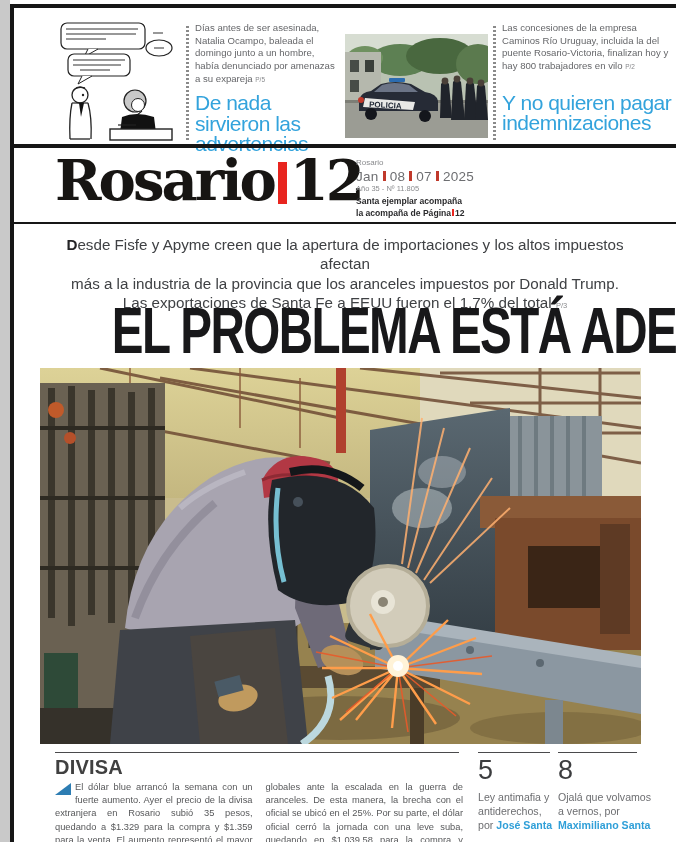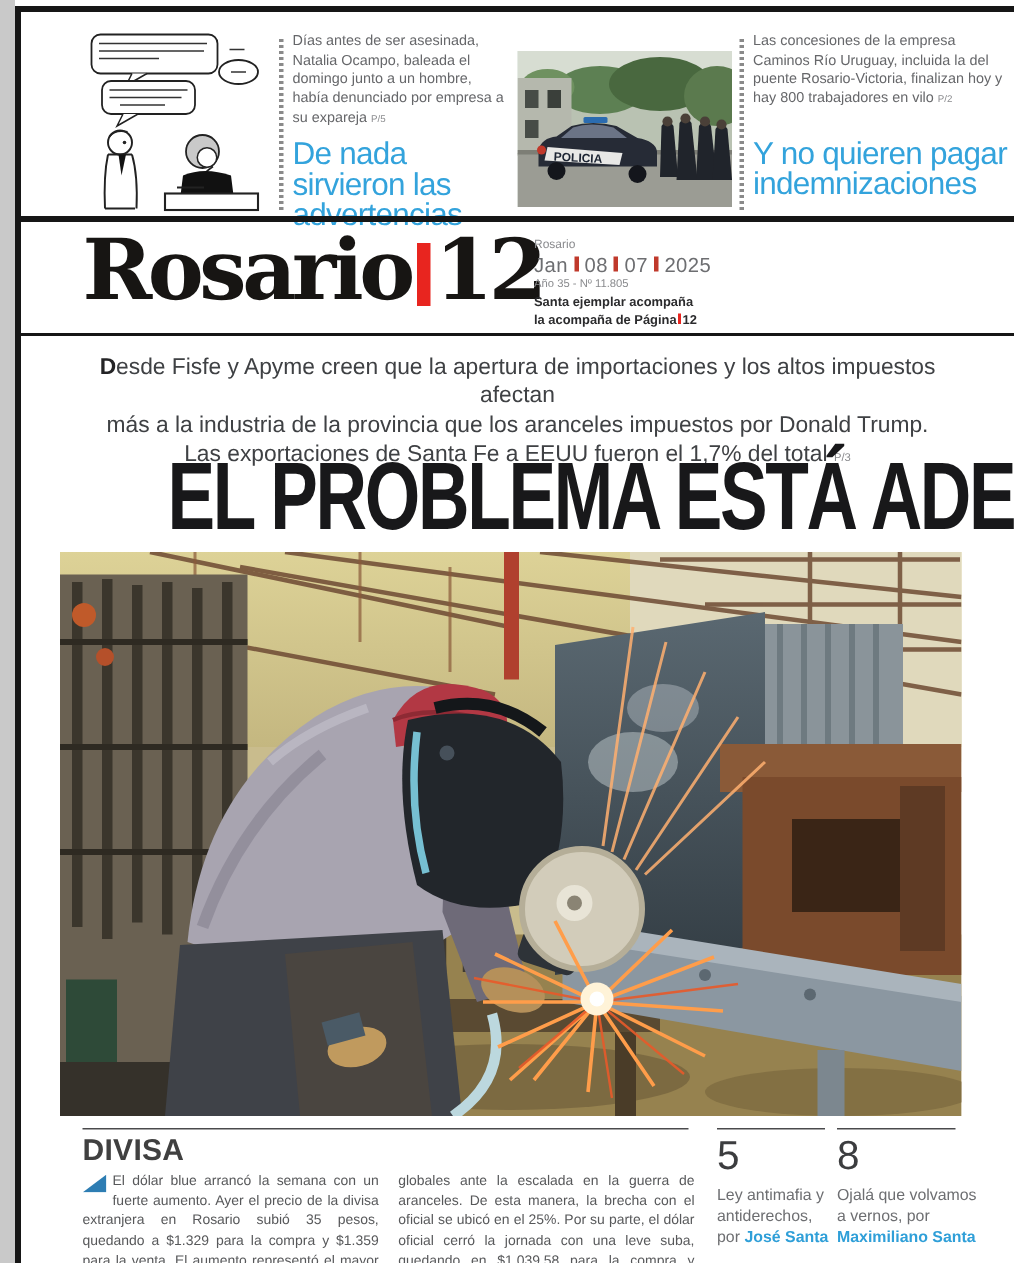--- a/index.html
+++ b/index.html
@@ -99,21 +99,21 @@
     <circle cx="80" cy="84" r="6.5" fill="#fff" stroke="#222" stroke-width="1"></circle>
     <path d="M84 90 q-6 4 -10 10" stroke="#222" stroke-width="1.2" fill="none"></path>
     <path d="M64 96 q14 -6 32 0 l2 16 h-36 z" fill="#111"></path>
     <rect x="52" y="108" width="62" height="11" fill="#fff" stroke="#222" stroke-width="1.4"></rect>
     <path d="M60 104 h18" stroke="#222" stroke-width="1.2"></path>
   </svg>
 
   <div class="vdots v1"></div>
 
   <div class="tease left">
-    <div class="kicker"><span>Días antes de ser asesinada, Natalia Ocampo, baleada el domingo junto a un hombre, había denunciado por empresa a su expareja</span> <span class="pref">P/5</span></div>
+    <div class="kicker"><span>Días antes de ser asesinada, Natalia Ocampo, baleada el domingo junto a un hombre, había denunciado por amenazas a su expareja</span> <span class="pref">P/5</span></div>
     <div class="bluehead">De nada sirvieron las advertencias</div>
   </div>
 
   <svg class="policephoto" viewBox="0 0 143 104">
     <rect width="143" height="104" fill="#b9c2b2"></rect>
     <rect y="0" width="143" height="18" fill="#d7ddd2"></rect>
     <ellipse cx="55" cy="26" rx="30" ry="16" fill="#5d8053"></ellipse>
     <ellipse cx="95" cy="22" rx="34" ry="18" fill="#49683f"></ellipse>
     <ellipse cx="133" cy="30" rx="22" ry="20" fill="#5b7a4e"></ellipse>
     <ellipse cx="20" cy="24" rx="18" ry="12" fill="#6f9160"></ellipse>

